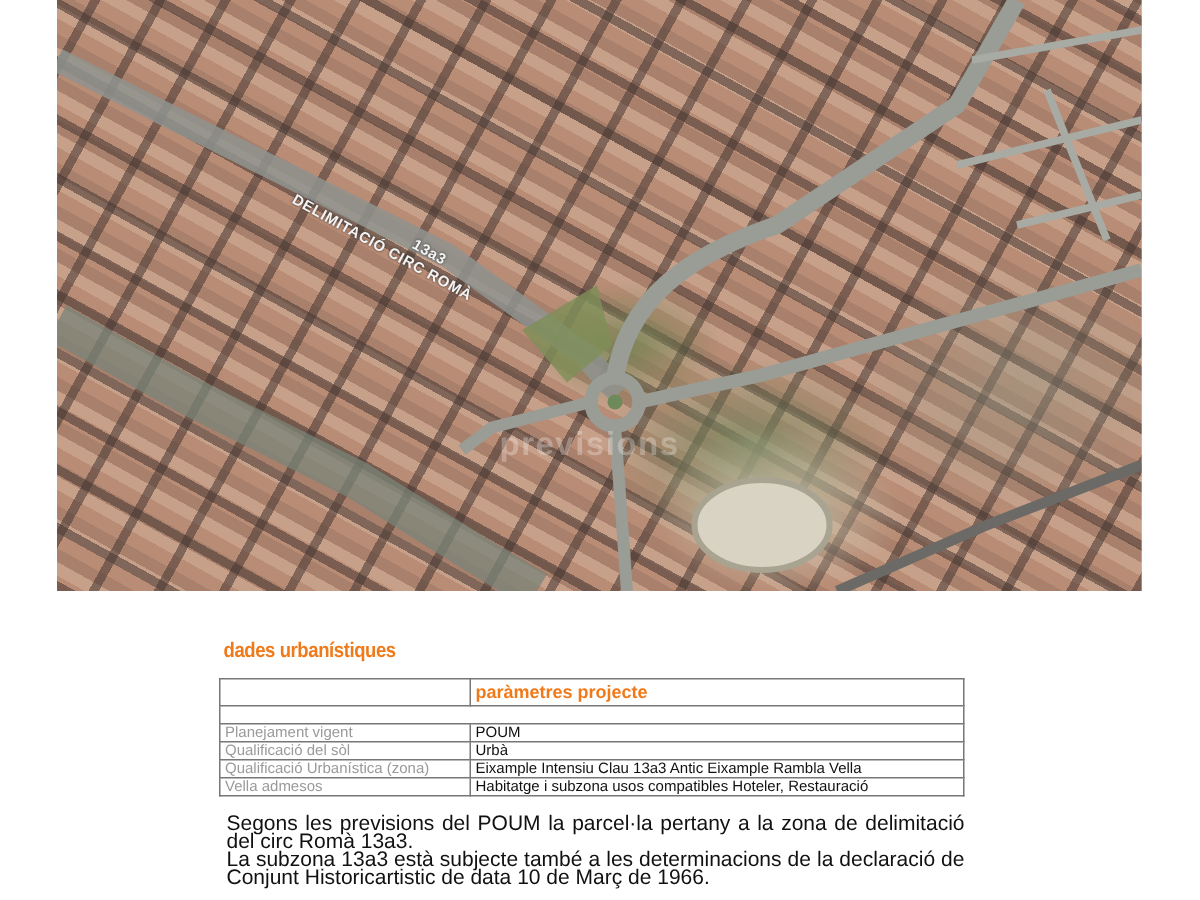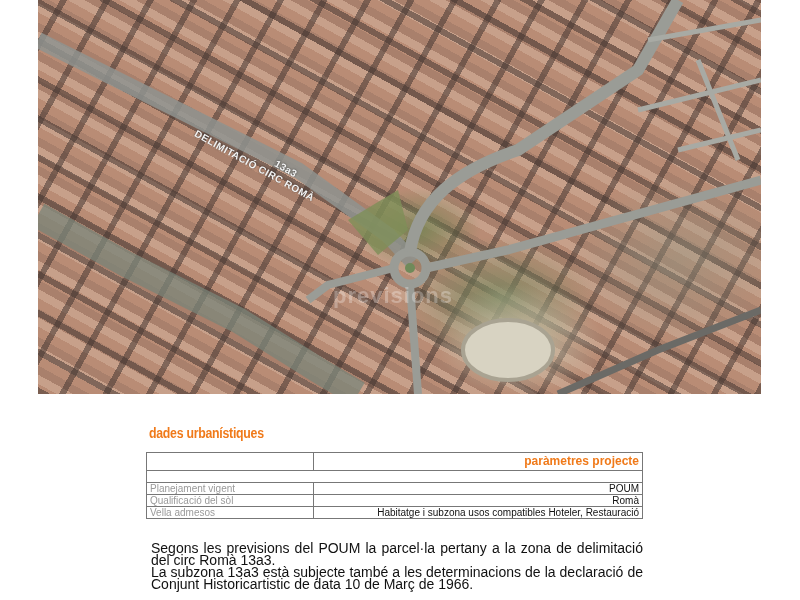--- a/index.html
+++ b/index.html
@@ -28,21 +28,21 @@
   .section-title {
     position:absolute; left:149px; top:425px; font-size:14px; font-weight:bold; color:#f07a1a;
     font-family:"Liberation Sans", sans-serif; transform:scaleX(0.88); transform-origin:left top; letter-spacing:-0.3px;
   }
   table.params {
     position:absolute; left:146px; top:452px; width:497px; border-collapse:collapse;
     font-size:10px; font-family:"Liberation Sans", sans-serif;
   }
   table.params td { border:1px solid #777; padding:0 3px; height:10px; line-height:11px; }
   table.params td.k { width:160px; color:#9a9a9a;margin-top:48px; }
-  table.params td.v { text-align:right; color:#111; }
+  table.params td.v { color:#111; }
   table.params tr.head td { height:17px; }
   table.params tr.head td.v { color:#f07a1a; font-weight:bold; font-size:12px; }
   table.params tr.spacer td { height:11px; }
   .notes {
     position:absolute; left:151px; top:542px; width:492px; font-size:14px; line-height:12px; color:#111;
     text-align:justify;
   }
   .notes p { margin:0; }
 </style>
 </head>
@@ -84,21 +84,25 @@
   </tr>
   <tr class="spacer">
     <td colspan="2"></td>
   </tr>
   <tr>
     <td class="k">Planejament vigent</td>
     <td class="v">POUM</td>
   </tr>
   <tr>
     <td class="k">Qualificació del sòl</td>
-    <td class="v">Romà</td>
+    <td class="v">Urbà</td>
+  </tr>
+  <tr>
+    <td class="k">Qualificació Urbanística  (zona)</td>
+    <td class="v">Eixample Intensiu Clau 13a3 Antic Eixample Rambla Vella</td>
   </tr>
   <tr>
     <td class="k">Vella admesos</td>
     <td class="v">Habitatge i subzona usos compatibles Hoteler, Restauració</td>
   </tr>
 </tbody>
   </table>
 
 <div class="notes">
   <p>Segons les previsions del POUM la parcel·la pertany a la zona de delimitació del circ Romà 13a3.</p>

